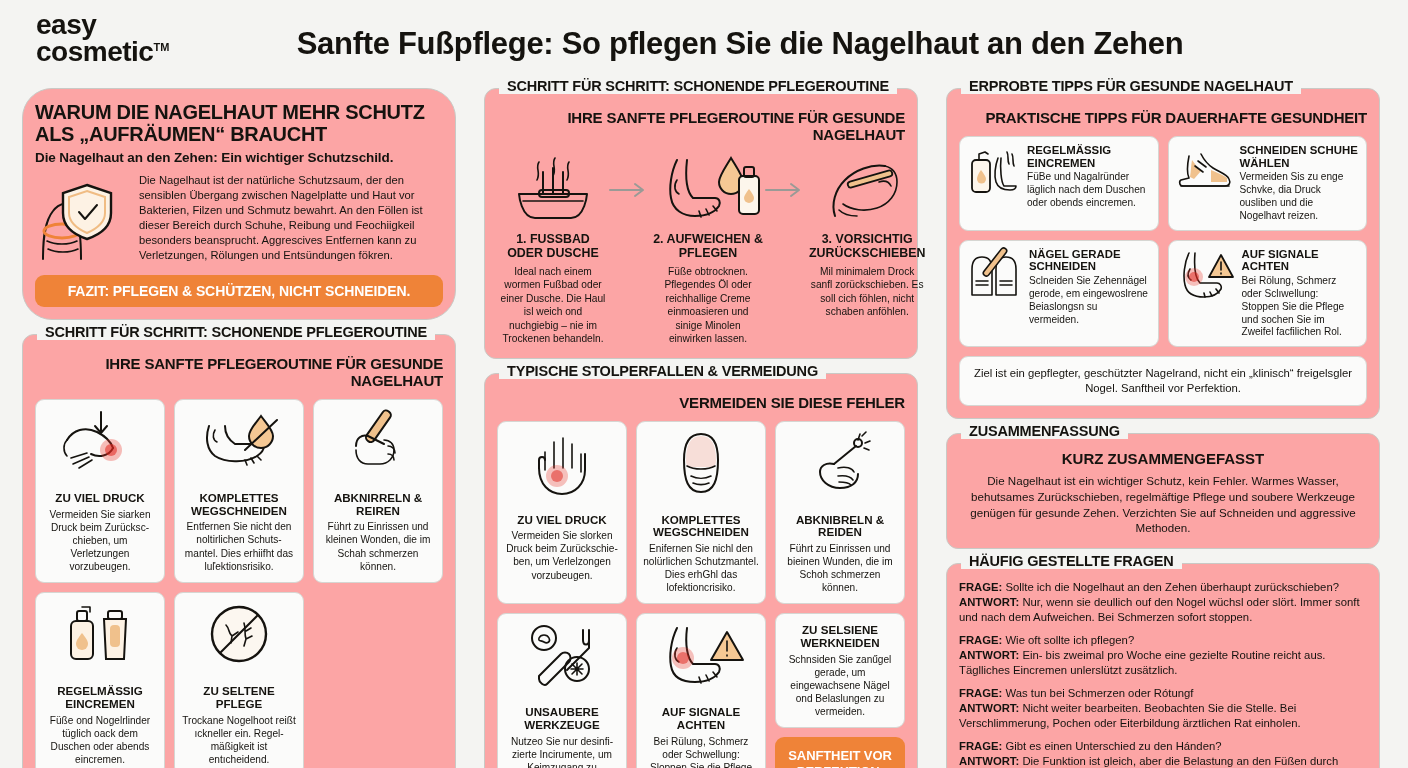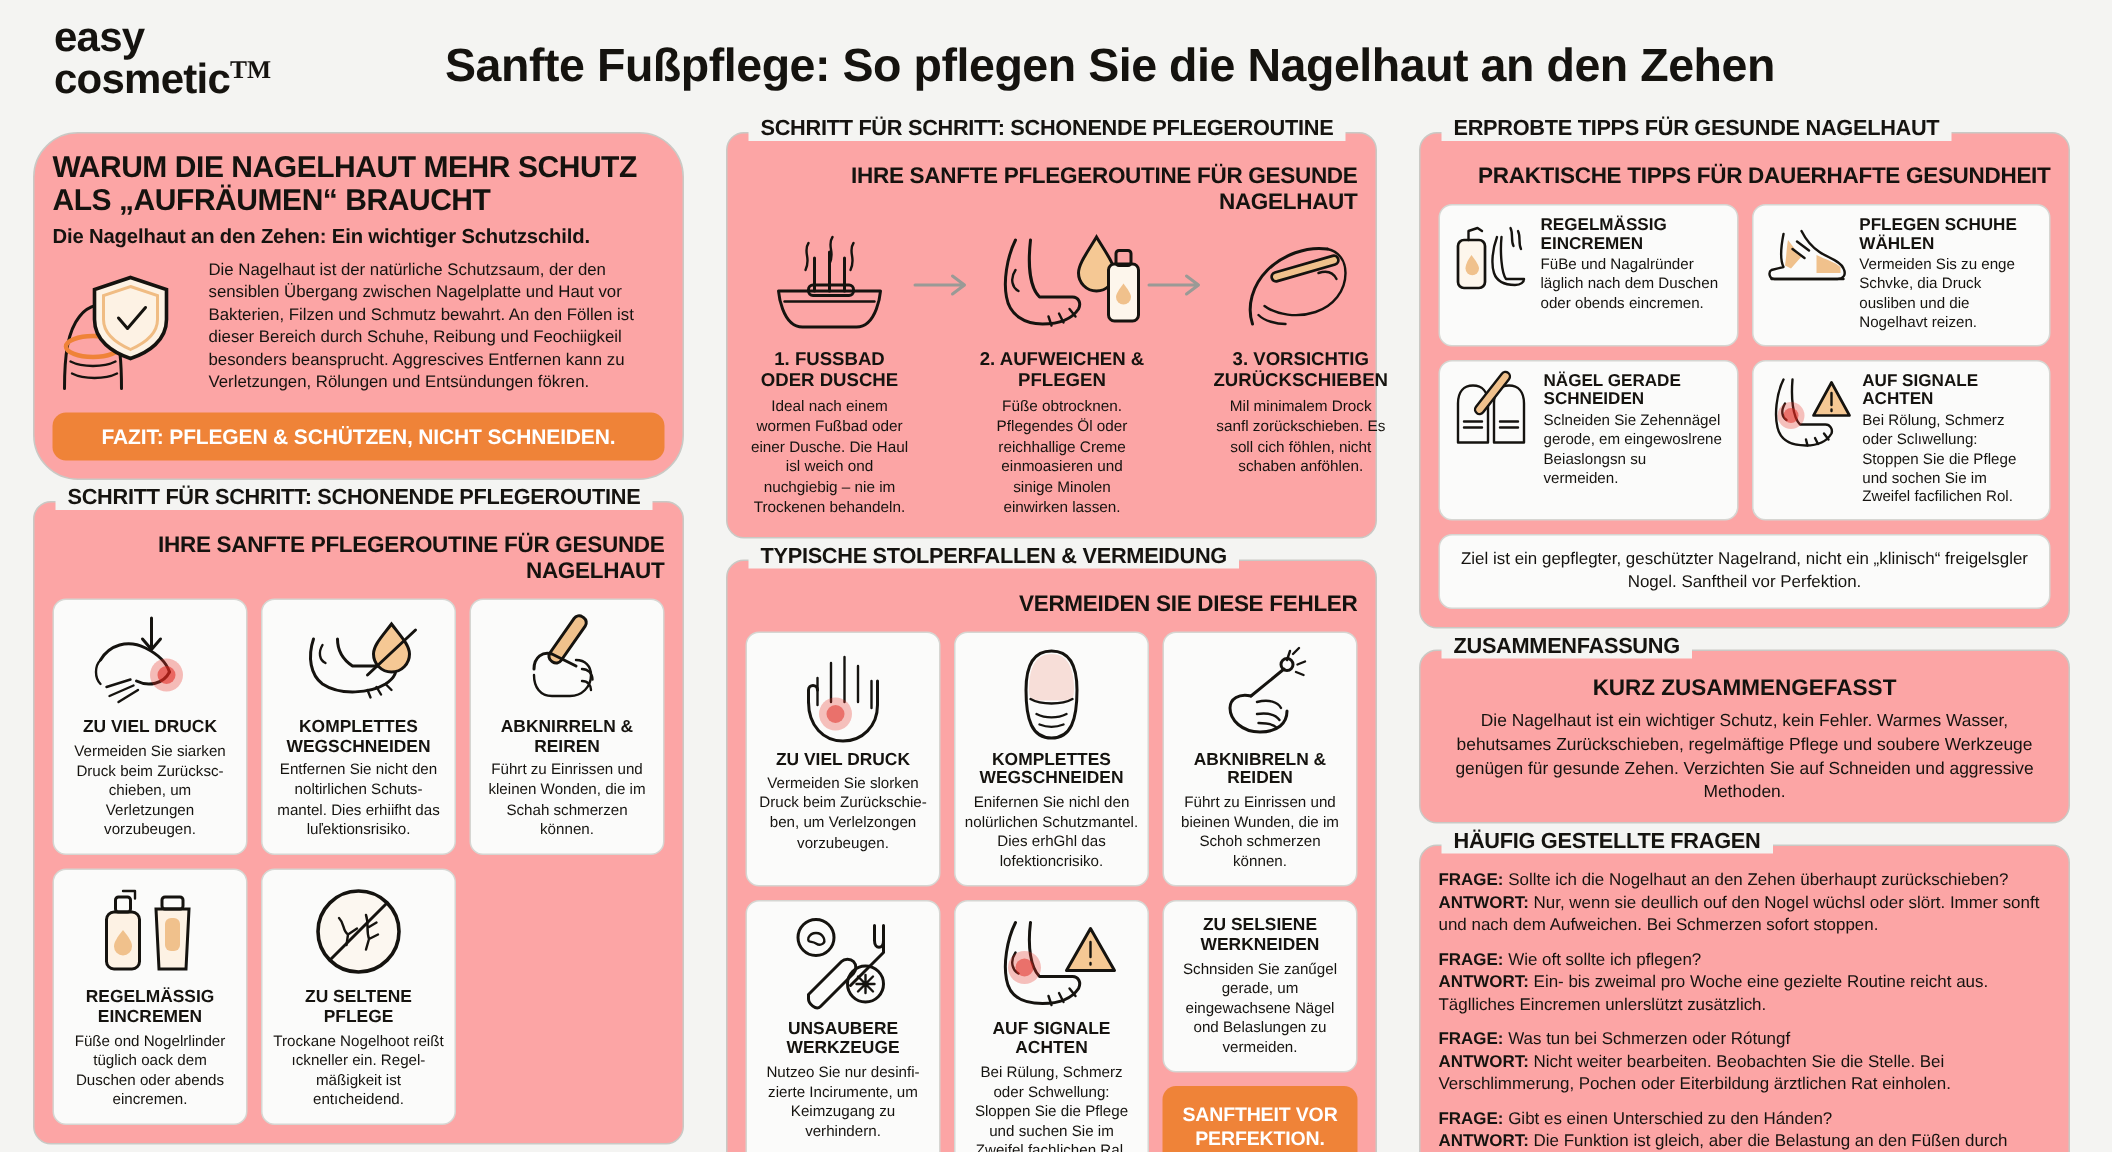--- a/index.html
+++ b/index.html
@@ -12,21 +12,21 @@
   }
   .page { position: relative; width: 1268px; height: 768px; padding: 0; }
 
   
   .header { display: flex; align-items: flex-start; height: 88px; padding: 12px 0 0 0; }
   .logo {
     width: 252px; padding-left: 36px; flex: 0 0 252px;
     font-weight: 800; font-size: 28px; line-height: 0.95;
     letter-spacing: -0.5px;
   }
-  .logo .tm { font-size: 17px; vertical-align: super; font-weight: 700; letter-spacing: 0; font-family: Liberation Serif, serif; }
+  .logo .tm { font-size: 11px; vertical-align: super; font-weight: 700; letter-spacing: 0; }
   .main-title {
     flex: 1; text-align: center; padding-right: 40px;
     font-size: 31px; font-weight: 800; letter-spacing: -0.3px;
     line-height: 1.15; padding-top: 14px;
   }
 
   
   .grid {
     display: grid;
     grid-template-columns: 462px 462px 462px;
@@ -85,21 +85,21 @@
   .arrow { flex: 0 0 42px; display: flex; align-items: center; justify-content: center;
            height: 74px; }
 
   
   .cards3 { display: grid; grid-template-columns: repeat(3, 1fr); gap: 9px; }
   .card {
     border: 1.2px solid #d6d6d2; border-radius: 9px; background: #fbfbfa;
     padding: 8px 6px 9px; text-align: center;
   }
   .card .art { height: 66px; display: flex; align-items: center; justify-content: center; }
-  .card .t { font-size: 11.6px; font-weight: 800; line-height: 1.1; margin: 5px 0 3px; }
+  .card .t { font-size: 11.6px; font-weight: 800; line-height: 1.1; margin: 18px 0 3px; }
   .card .d { font-size: 10.1px; line-height: 1.3; }
   .card.textonly { padding-top: 10px; }
   .card.textonly .t { margin-top: 0; }
 
   
   .tips { display: grid; grid-template-columns: 1fr 1fr; gap: 9px; }
   .tip {
     border: 1.2px solid #d6d6d2; border-radius: 9px; background: #fbfbfa;
     padding: 7px 8px; display: flex; gap: 7px; align-items: flex-start;
   }
@@ -428,21 +428,21 @@
             <div class="art">
               <svg width="56" height="48" viewBox="0 0 56 48">
                 <path class="ln1" d="M12 10 C10 20 10 28 12 32 L4 34 C2 35 2 40 6 40 L48 40 C52 40 54 37 52 33 C50 28 42 26 36 22 C30 18 26 12 24 8"></path>
                 <path d="M13 31 C14 25 14 19 15 14 C18 18 21 22 24 25 L17 33 Z" fill="#f0c18c"></path>
                 <path d="M34 24 C40 27 47 29 50 32 L50 36 L34 36 Z" fill="#f0c18c"></path>
                 <path class="ln1" d="M18 20 L26 26 M21 15 L29 21"></path>
                 <path class="ln1" d="M4 40 L52 40"></path>
               </svg>
             </div>
             <div class="txt">
-              <div class="t">PFLEGEN SCHUHE WÄHLEN</div>
+              <div class="t">SCHNEIDEN SCHUHE WÄHLEN</div>
               <div class="d">Vermeiden Sis zu enge Schvke, dia Druck ousliben und die Nogelhavt reizen.</div>
             </div>
           </div>
 
           <div class="tip">
             <div class="art">
               <svg width="54" height="50" viewBox="0 0 54 50">
                 <path class="ln1" d="M4 20 C4 12 8 8 14 8 C20 8 24 12 24 20 L24 46 L4 46 Z"></path>
                 <path class="ln1" d="M28 20 C28 12 32 8 38 8 C44 8 48 12 48 20 L48 46 L28 46 Z"></path>
                 <path class="ln1" d="M8 32 L20 32 M8 36 L20 36 M32 32 L44 32 M32 36 L44 36"></path>

